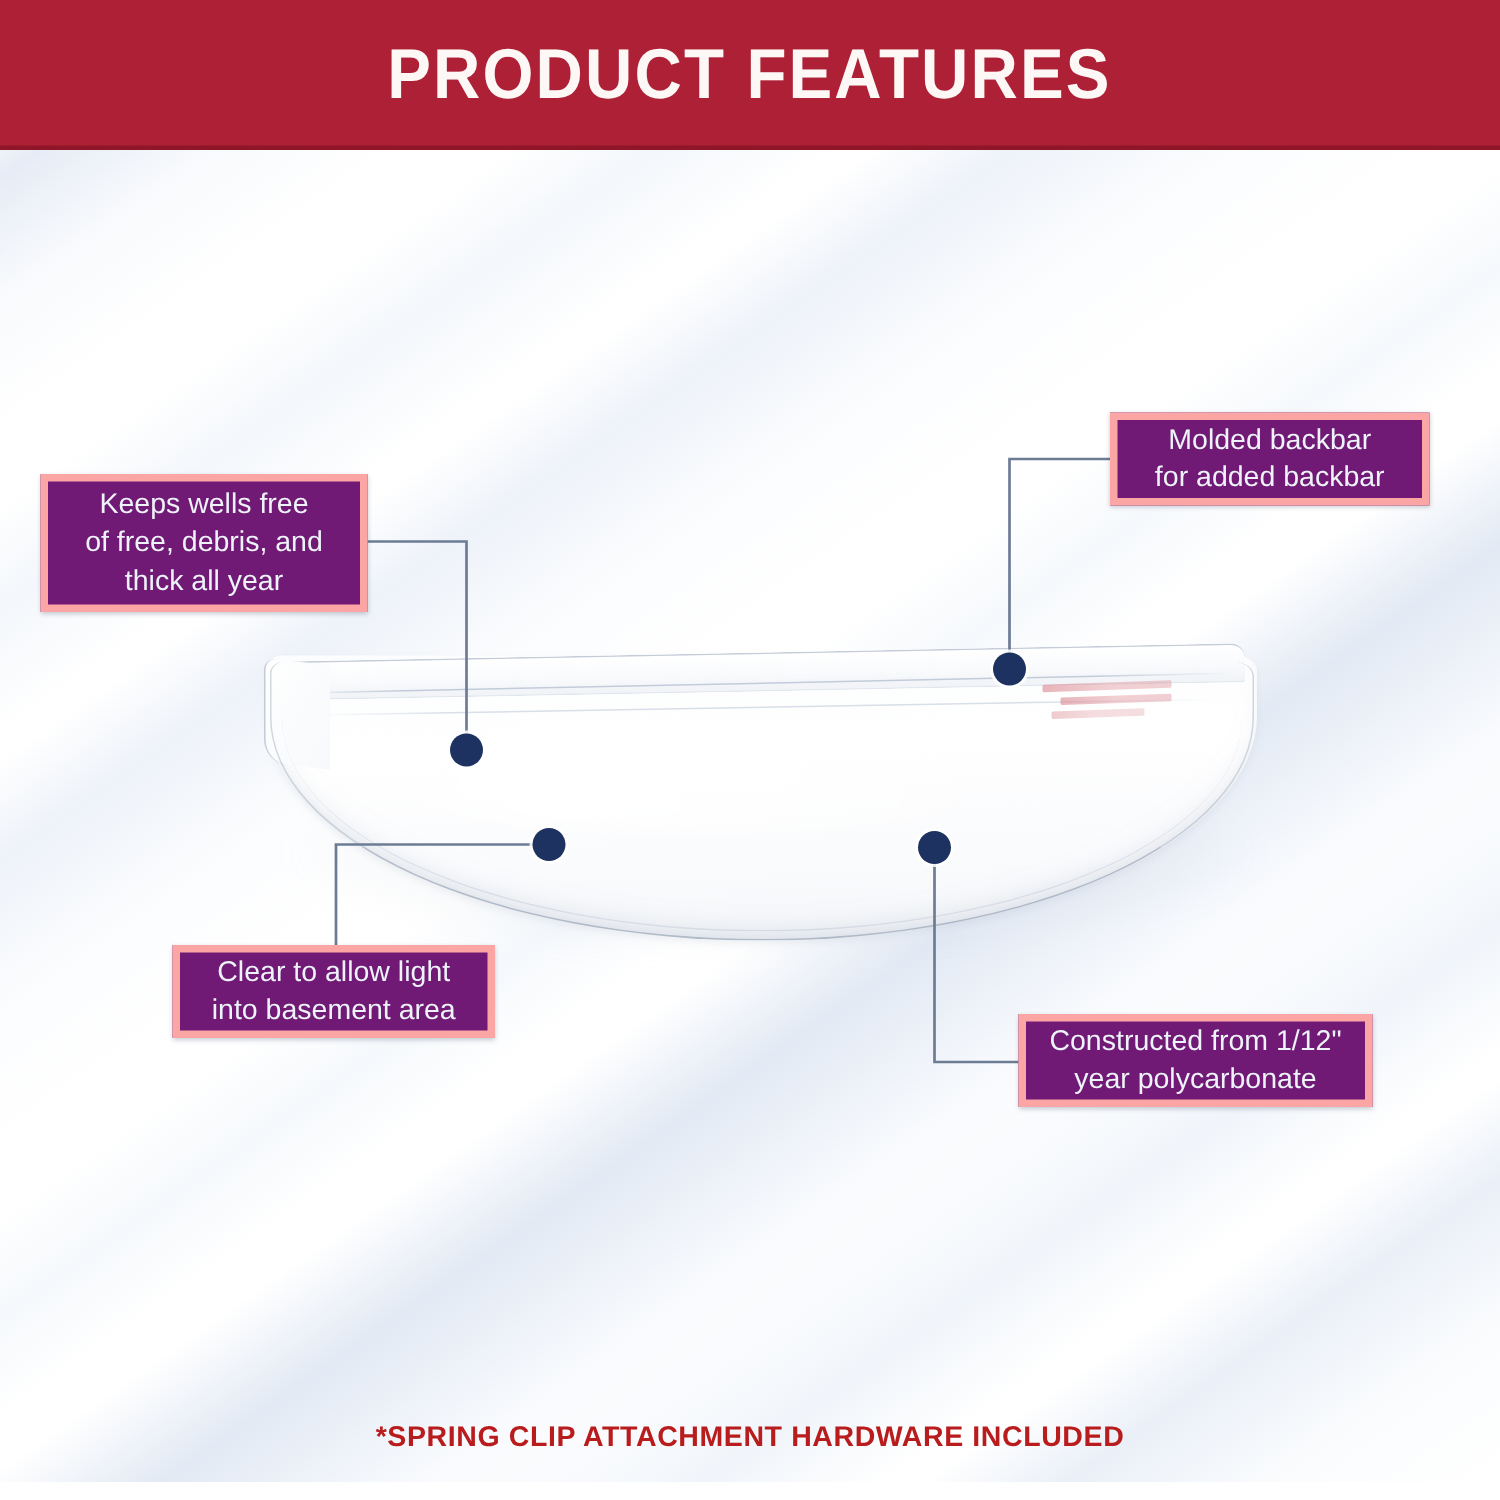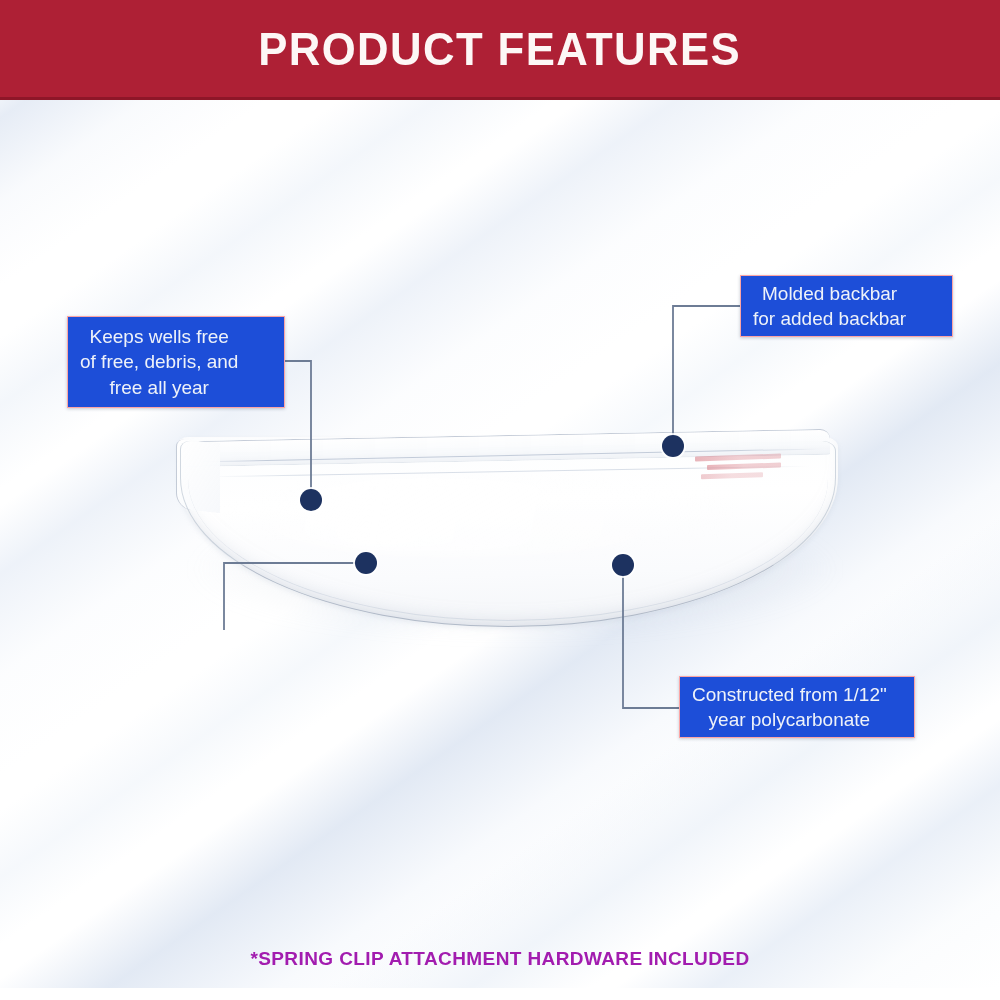--- a/index.html
+++ b/index.html
@@ -223,45 +223,45 @@
     width:22px; height:22px;
     border-radius:50%;
     background:#1d3260;
     box-shadow:0 0 0 2px rgba(255,255,255,0.85);
     z-index:7;
   }
 
   
   .callout {
     position:absolute;
-    background:#1d4ed8;
-    border:1px solid #fca5a5;
+    background:#701a75;
+    border:5px solid #fca5a5;
     color:#eef2f9;
     font-size:19px;
     line-height:1.33;
     text-align:center;
-    display:flex; align-items:center; 
+    display:flex; align-items:center; justify-content:center;
     padding:7px 12px;
     z-index:8;
     box-shadow:0 1px 3px rgba(40,55,85,0.25);
   }
   .callout span { display:block; }
 
-  #callout-keeps-wells   { left:27px;  top:316px; width:218px; height:92px;margin-left:40px; }
+  #callout-keeps-wells   { left:27px;  top:316px; width:218px; height:92px; }
   #callout-molded-backbar{ left:740px; top:275px; width:213px; height:62px; }
   #callout-clear-light   { left:115px; top:630px; width:215px; height:62px; }
   #callout-polycarbonate { left:679px; top:676px; width:236px; height:62px; }
 
   
   .footer-note {
     position:absolute;
     left:0; top:948px;
     width:1000px;
     text-align:center;
-    color:#a21caf;
+    color:#b91c1c;
     font-size:19px;
     font-weight:bold;
     letter-spacing:0.4px;
     z-index:9;
   }
 </style>
 </head>
 <body>
 
 <div id="page">
@@ -305,31 +305,37 @@
 
   <div class="dot" style="left:300px; top:489px;"></div>
   <div class="dot" style="left:662px; top:435px;"></div>
   <div class="dot" style="left:355px; top:552px;"></div>
   <div class="dot" style="left:612px; top:554px;"></div>
 
   <div class="callout" id="callout-keeps-wells">
     <div>
       <span>Keeps wells free</span>
       <span>of free, debris, and</span>
-      <span>free all year</span>
+      <span>thick all year</span>
     </div>
   </div>
 
   <div class="callout" id="callout-molded-backbar">
     <div>
       <span>Molded backbar</span>
       <span>for added backbar</span>
     </div>
   </div>
 
+  <div class="callout" id="callout-clear-light">
+    <div>
+      <span>Clear to allow light</span>
+      <span>into basement area</span>
+    </div>
+  </div>
 
   <div class="callout" id="callout-polycarbonate">
     <div>
       <span>Constructed from 1/12"</span>
       <span>year polycarbonate</span>
     </div>
   </div>
 
   <div class="footer-note">*SPRING CLIP ATTACHMENT HARDWARE INCLUDED</div>
 

